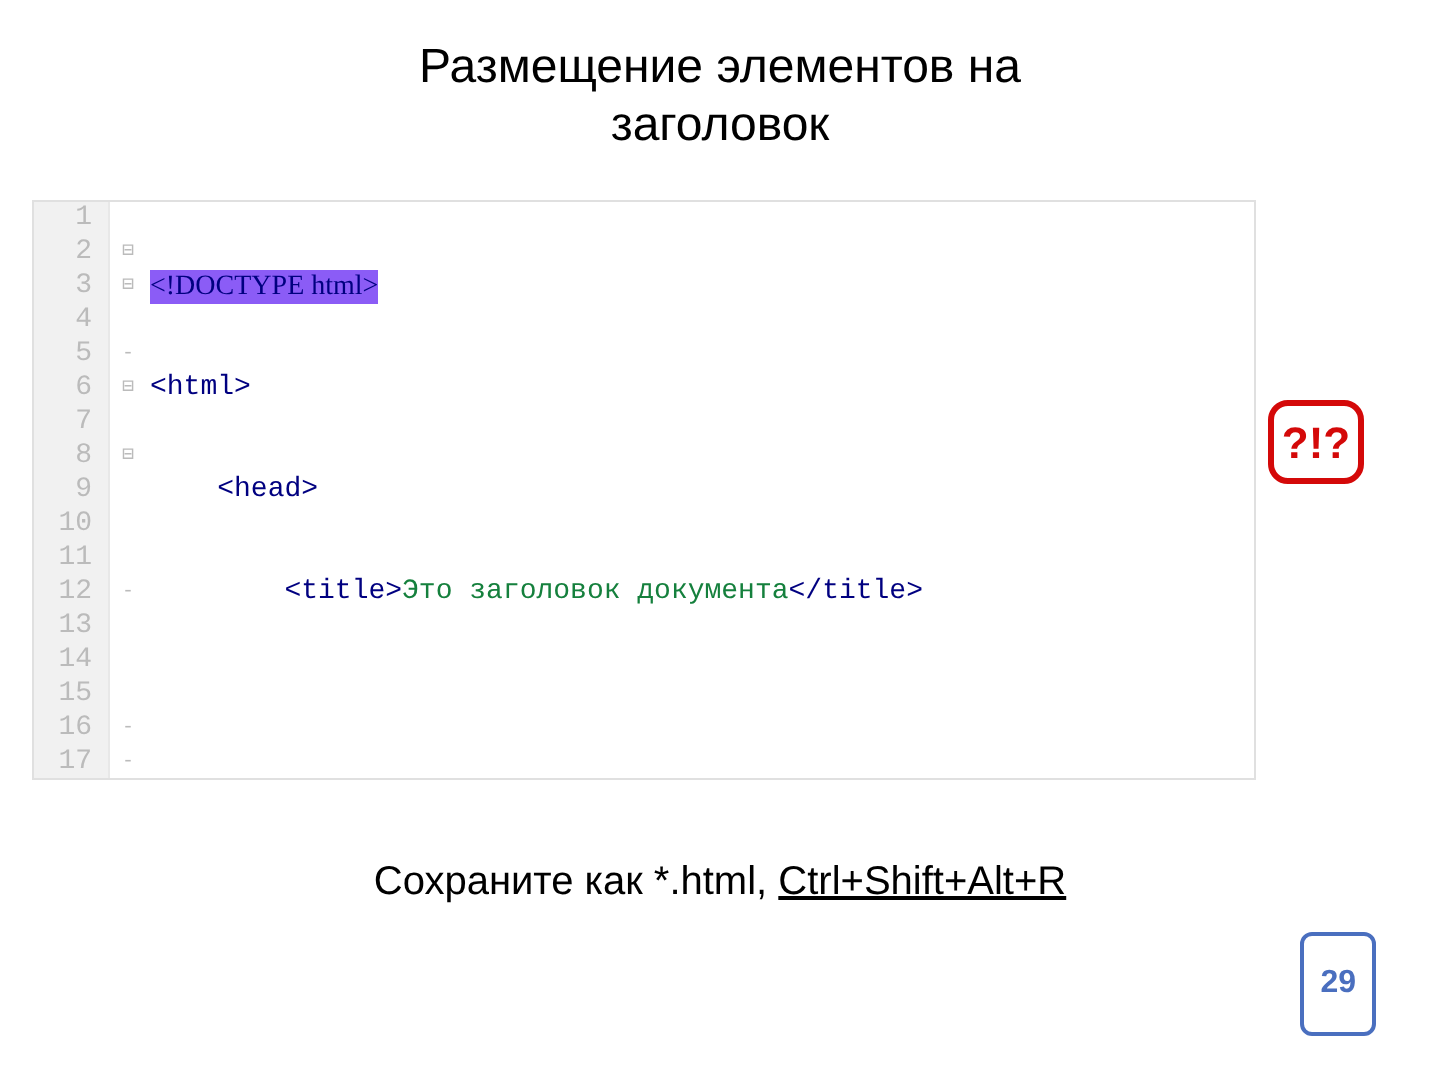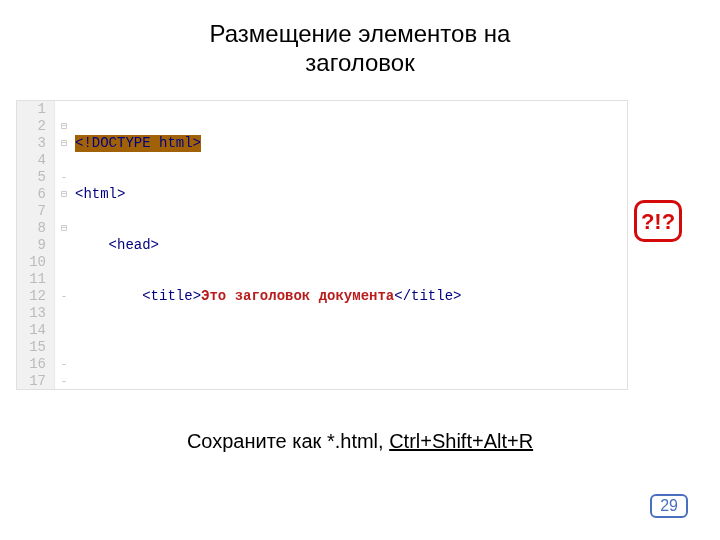--- a/index.html
+++ b/index.html
@@ -50,23 +50,23 @@
     text-align: center;
   }
   .fold-col div { height: 17px; line-height: 17px; }
   .code {
     flex: 1;
     white-space: pre;
     padding-left: 2px;
     overflow: hidden;
   }
   .code div { height: 17px; }
-  .hl { background: #a16207; display: inline-block; }
+  .hl { background: #8b5cf6; display: inline-block; font-family: Liberation Serif, serif; }
   .tag { color: #000080; }
-  .txt { color: #b91c1c; font-weight: bold; text-align: center; }
+  .txt { color: #15803d; font-weight: normal; text-align: center; }
   .callout {
     position: absolute;
     right: 38px;
     top: 200px;
     width: 48px;
     height: 42px;
     border: 3px solid #d40909;
     border-radius: 10px;
     color: #d40909;
     font-weight: bold;
@@ -84,23 +84,23 @@
     color: #000;
   }
   .footer-text .u { text-decoration: underline; }
   .page-badge {
     position: absolute;
     right: 32px;
     bottom: 22px;
     border: 2px solid #4a6fbf;
     border-radius: 6px;
     color: #4a6fbf;
-    font-weight: normal;
+    font-weight: bold;
     font-size: 16px;
-    padding: 1px 8px;
+    padding: 15px 8px;
     background: #fff;
   }
 </style>
 </head>
 <body>
 
 <div class="title">
   <span>Размещение элементов на</span><br>
   <span>заголовок</span>
 </div>

